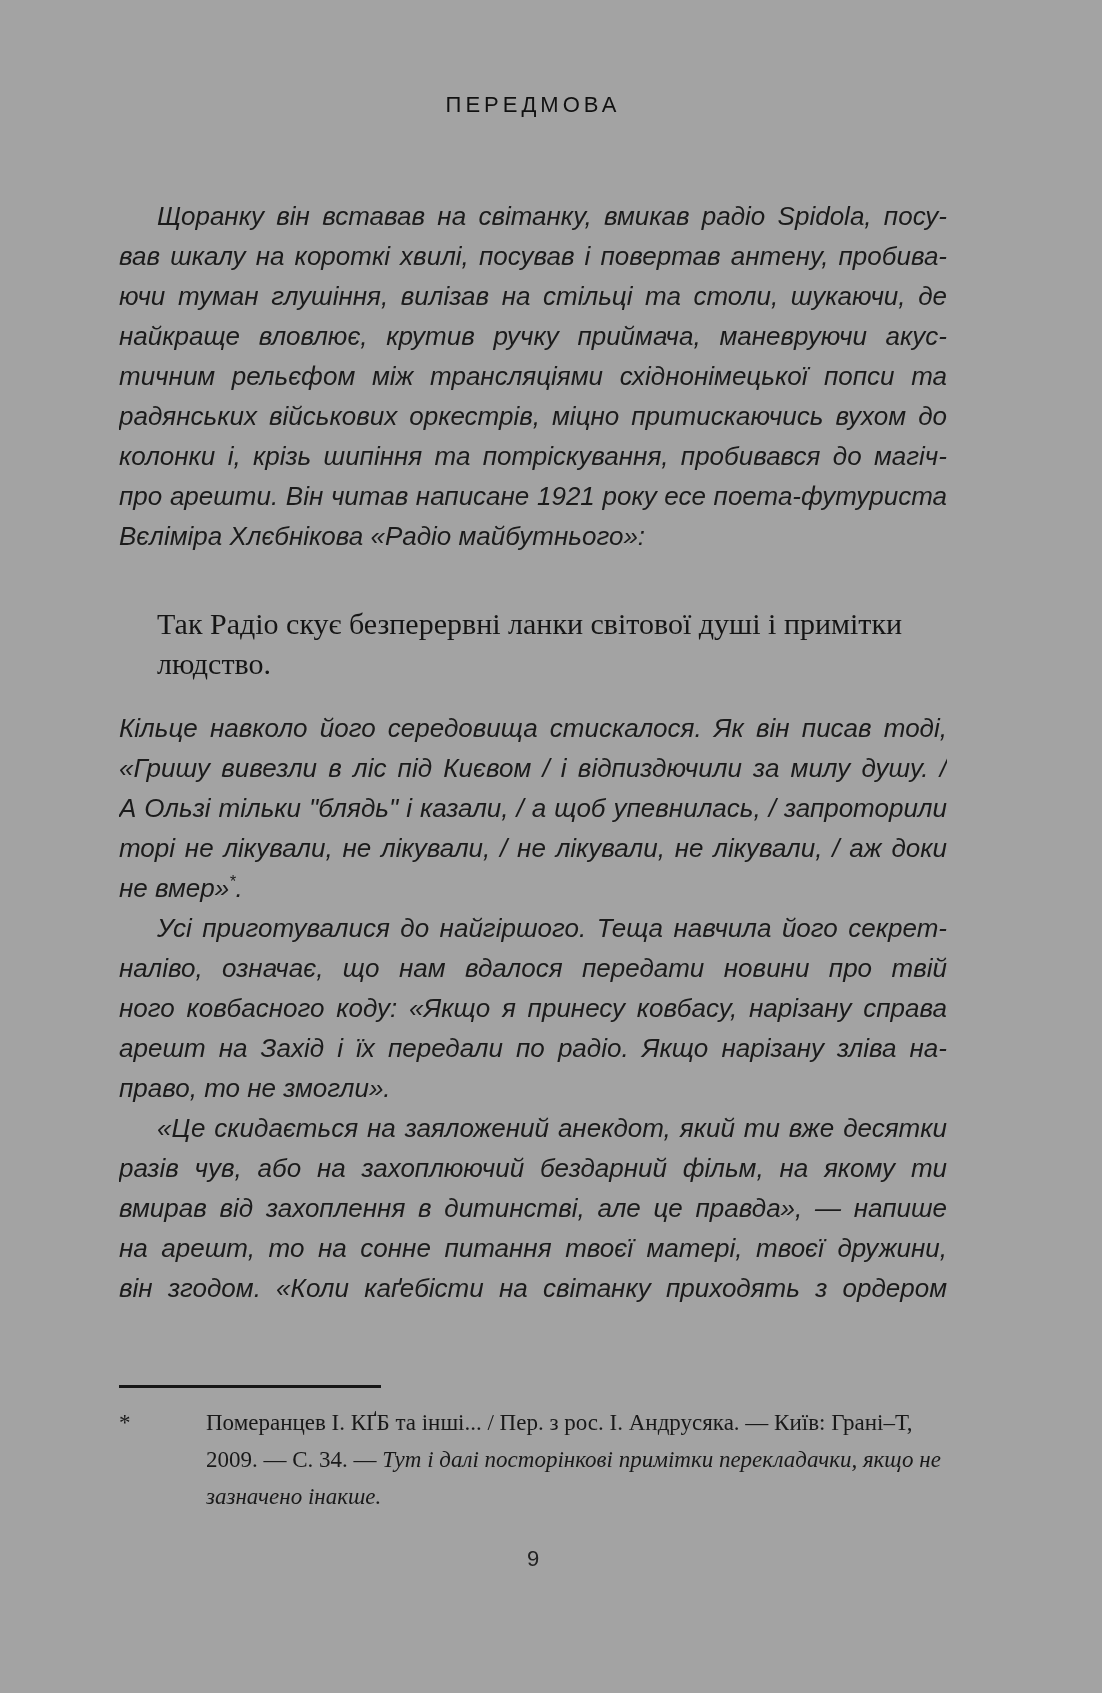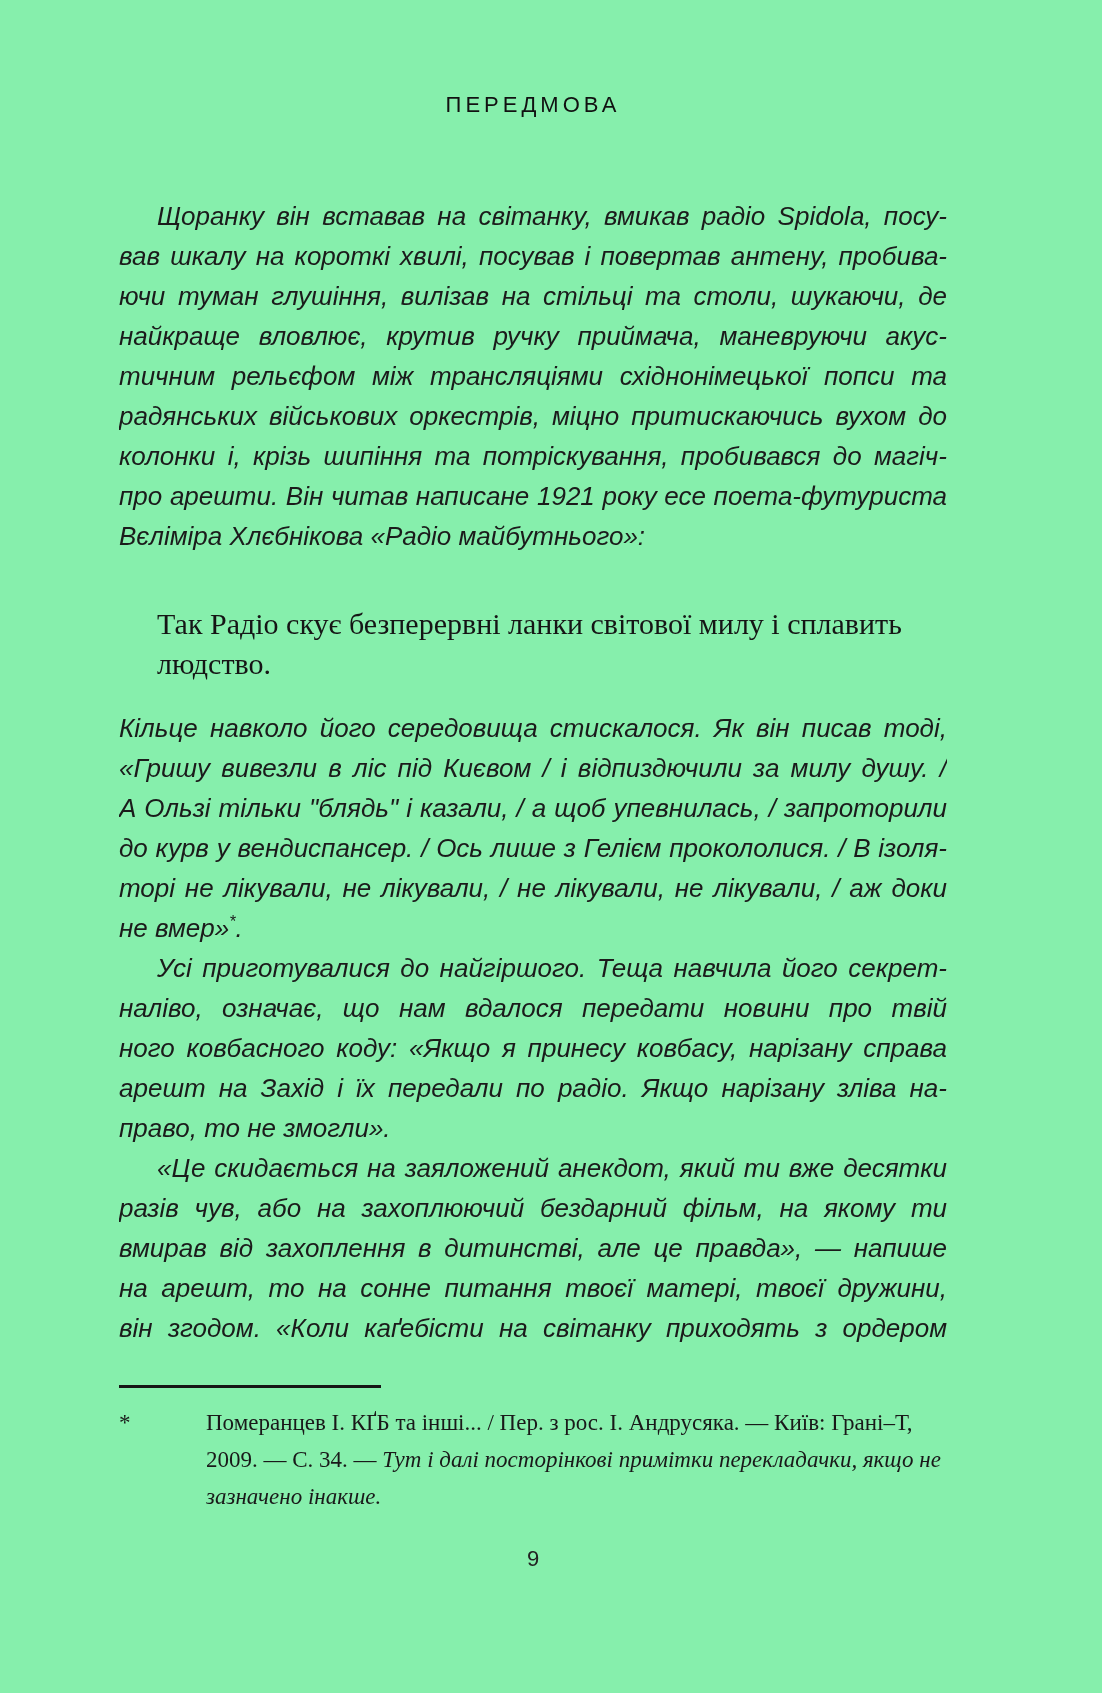--- a/index.html
+++ b/index.html
@@ -3,21 +3,21 @@
 <meta charset="utf-8">
 <style>
   html, body { margin: 0; padding: 0; }
   body {
     width: 1102px; height: 1693px;
     background: #ffffff;
     font-family: "Liberation Sans", sans-serif;
     color: #1a1a1a;
     overflow: hidden;
   }
-  .page { position: relative; width: 1102px; height: 1693px; background: #86efac; }
+  .page { position: relative; width: 1102px; height: 1693px; background: #a3a3a3; }
 
   
   .chapter-title {
     position: absolute; top: 92px; left: 119px; width: 828px;
     text-align: center;
     font-size: 22px; font-weight: 500;
     letter-spacing: 4px;
     color: #111;
   }
 
@@ -80,28 +80,27 @@
         <div class="line jline">вав шкалу на короткі хвилі, посував і повертав антену, пробива-</div>
         <div class="line jline">ючи туман глушіння, вилізав на стільці та столи, шукаючи, де</div>
         <div class="line jline">найкраще вловлює, крутив ручку приймача, маневруючи акус-</div>
         <div class="line jline">тичним рельєфом між трансляціями східнонімецької попси та</div>
         <div class="line jline">радянських військових оркестрів, міцно притискаючись вухом до</div>
         <div class="line jline">колонки і, крізь шипіння та потріскування, пробивався до магіч-</div>
         <div class="line jline">про арешти. Він читав написане 1921 року есе поета-футуриста</div>
         <div class="line lline">Вєліміра Хлєбнікова «Радіо майбутнього»:</div>
       </div>
       <div class="para quote">
-        <div class="line lline">Так Радіо скує безперервні ланки світової милу і сплавить</div>
+        <div class="line lline">Так Радіо скує безперервні ланки світової душі і примітки</div>
         <div class="line lline">людство.</div>
       </div>
       <div class="para body">
         <div class="line jline">Кільце навколо його середовища стискалося. Як він писав тоді,</div>
         <div class="line jline">«Гришу вивезли в ліс під Києвом / і відпиздючили за милу душу. /</div>
         <div class="line jline">А Ользі тільки "блядь" і казали, / а щоб упевнилась, / запроторили</div>
-        <div class="line jline">до курв у вендиспансер. / Ось лише з Гелієм прокололися. / В ізоля-</div>
         <div class="line jline">торі не лікували, не лікували, / не лікували, не лікували, / аж доки</div>
         <div class="line lline"><span>не вмер»</span><sup class="fnref">*</sup><span>.</span></div>
       </div>
       <div class="para body indent">
         <div class="line jline">Усі приготувалися до найгіршого. Теща навчила його секрет-</div>
         <div class="line jline">наліво, означає, що нам вдалося передати новини про твій</div>
         <div class="line jline">ного ковбасного коду: «Якщо я принесу ковбасу, нарізану справа</div>
         <div class="line jline">арешт на Захід і їх передали по радіо. Якщо нарізану зліва на-</div>
         <div class="line lline">право, то не змогли».</div>
       </div>

